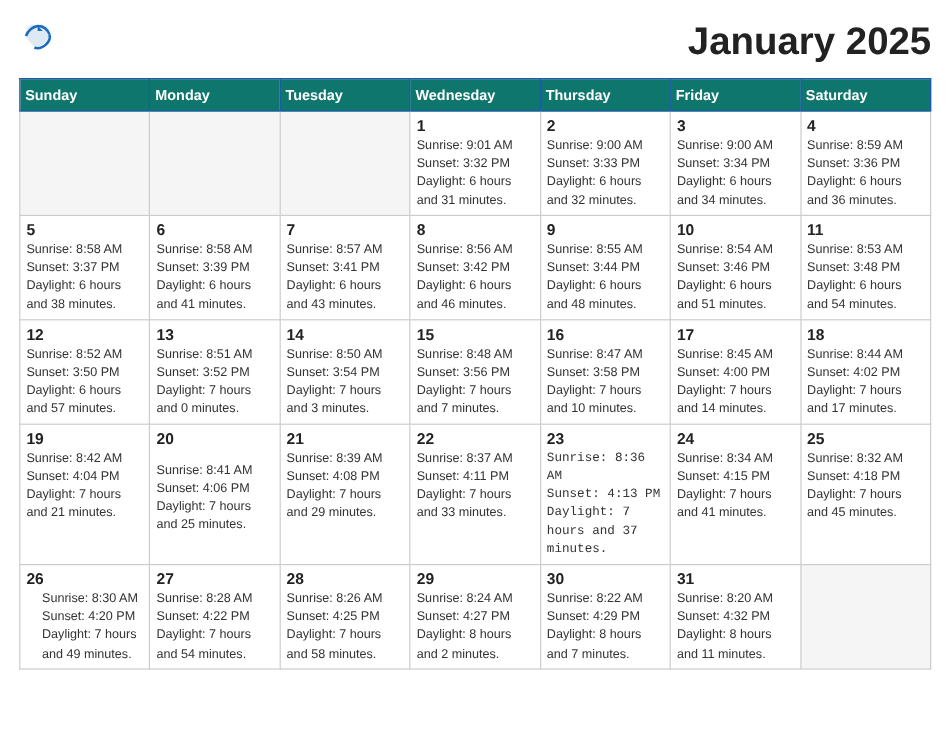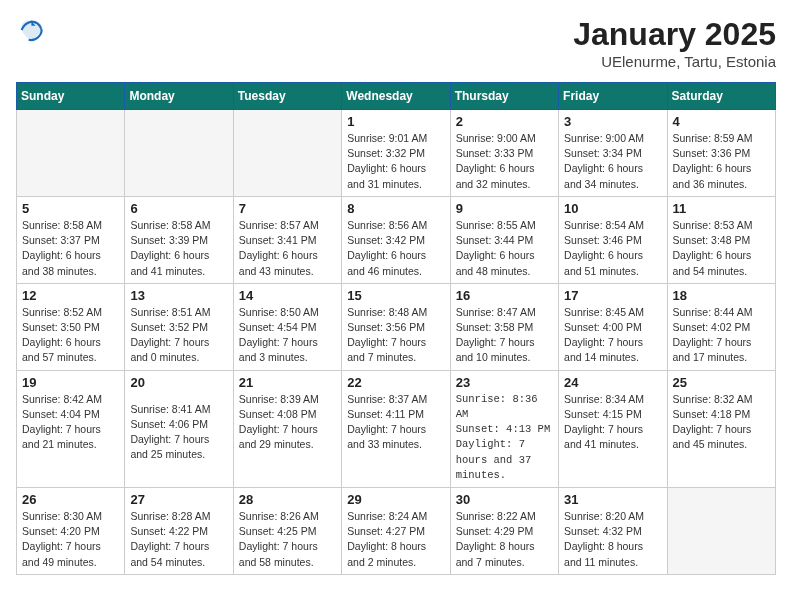--- a/index.html
+++ b/index.html
@@ -92,21 +92,20 @@
   <div class="logo">
     <svg class="logo-icon" viewBox="0 0 40 40" xmlns="http://www.w3.org/2000/svg">
       <path d="M20 8 Q28 4 34 10 Q38 16 34 24 Q28 32 20 34 Q14 30 10 24 Q6 16 10 10 Q14 4 20 8Z" fill="#1a6bbf" opacity="0.15"></path>
       <path d="M8 20 Q12 10 22 8 Q32 8 36 18" fill="none" stroke="#1a6bbf" stroke-width="3"></path>
       <path d="M36 18 Q38 24 32 30 Q26 36 18 34" fill="none" stroke="#1a6bbf" stroke-width="3"></path>
       <path d="M22 8 L28 14 L22 14 Z" fill="#1a6bbf"></path>
     </svg>
   </div>
   <div class="title-block">
     <div class="cal-title">January 2025</div>
-    <div class="cal-subtitle">UElenurme, Tartu, Estonia</div>
   </div>
 </div>
 
 <table>
   <thead>
     <tr>
     <th>Sunday</th>
         <th>Monday</th>
         <th>Tuesday</th>
         <th>Wednesday</th>
@@ -198,21 +197,21 @@
         </td>
         <td>
           <div class="day-num">13</div>
           <div class="day-detail" style="white-space: pre-line;">Sunrise: 8:51 AM
 Sunset: 3:52 PM
 Daylight: 7 hours and 0 minutes.</div>
         </td>
         <td>
           <div class="day-num">14</div>
           <div class="day-detail" style="white-space: pre-line;">Sunrise: 8:50 AM
-Sunset: 4:54 PM
+Sunset: 3:54 PM
 Daylight: 7 hours and 3 minutes.</div>
         </td>
         <td>
           <div class="day-num">15</div>
           <div class="day-detail" style="white-space: pre-line;">Sunrise: 8:48 AM
 Sunset: 3:56 PM
 Daylight: 7 hours and 7 minutes.</div>
         </td>
         <td>
           <div class="day-num">16</div>
@@ -273,21 +272,21 @@
         <td>
           <div class="day-num">25</div>
           <div class="day-detail" style="white-space: pre-line;">Sunrise: 8:32 AM
 Sunset: 4:18 PM
 Daylight: 7 hours and 45 minutes.</div>
         </td>
       </tr>
       <tr>
         <td>
           <div class="day-num">26</div>
-          <div class="day-detail" style="white-space: pre-line;">Sunrise: 8:30 AM
+          <div class="day-detail" style="white-space: pre-line; margin-left: 13px;">Sunrise: 8:30 AM
 Sunset: 4:20 PM
 Daylight: 7 hours and 49 minutes.</div>
         </td>
         <td>
           <div class="day-num">27</div>
           <div class="day-detail" style="white-space: pre-line;">Sunrise: 8:28 AM
 Sunset: 4:22 PM
 Daylight: 7 hours and 54 minutes.</div>
         </td>
         <td>

